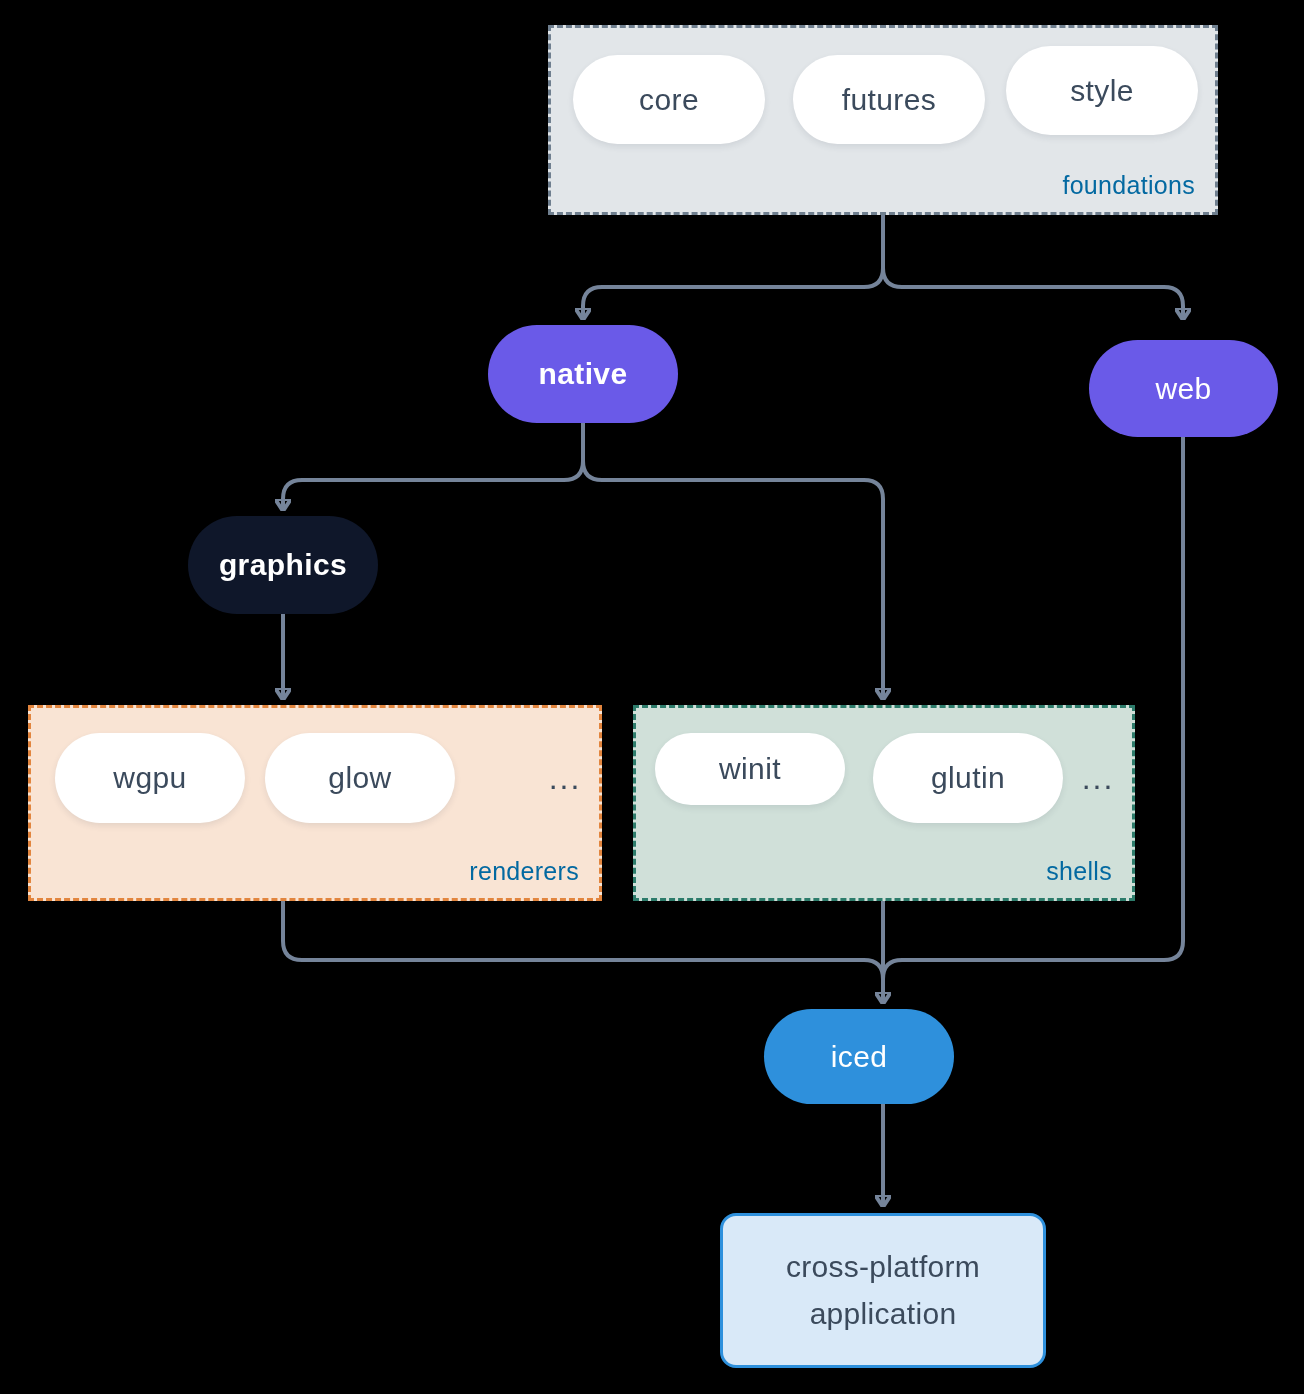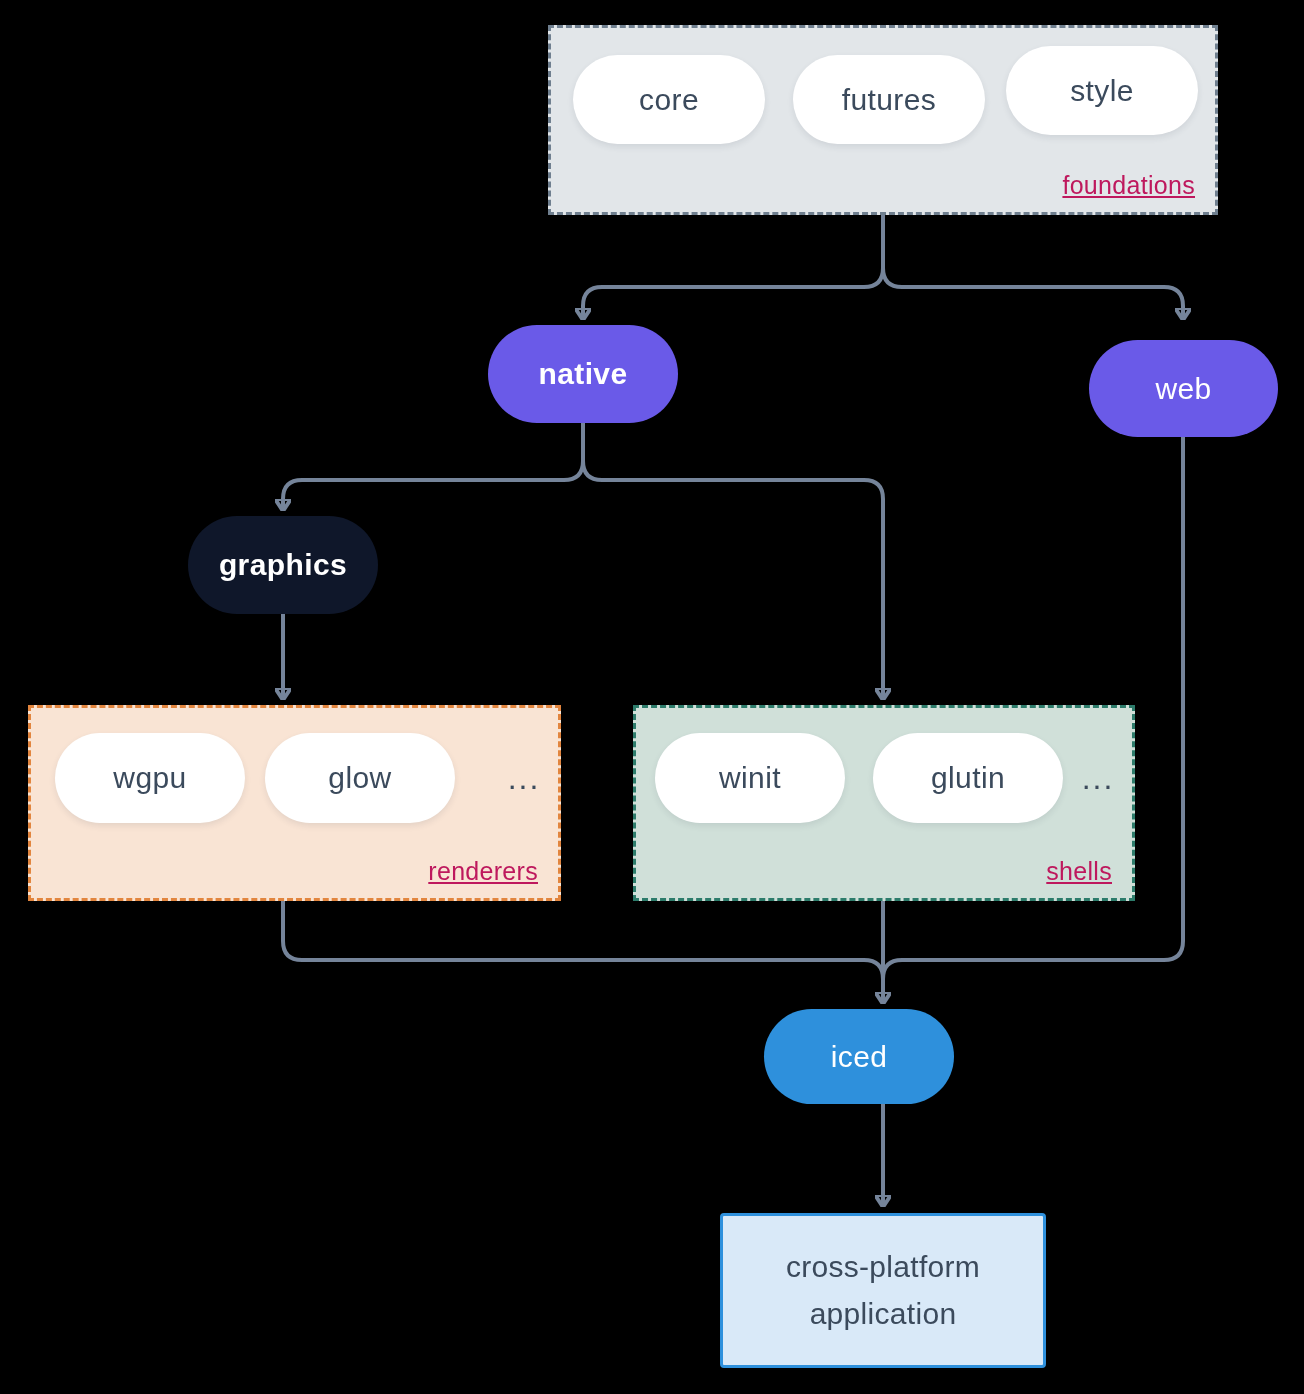--- a/index.html
+++ b/index.html
@@ -5,24 +5,24 @@
   html,body{margin:0;padding:0;background:#000;}
   .canvas{
     position:relative;width:1304px;height:1394px;background:#000;overflow:hidden;
     font-family:"Liberation Sans","DejaVu Sans",sans-serif;color:#3B4A5C;
   }
   .connectors{position:absolute;left:0;top:0;width:1304px;height:1394px;}
   .connectors path{stroke:#75849A;stroke-width:4;fill:none;}
 
   .gbox{position:absolute;box-sizing:border-box;}
   .gbox.foundations{left:548px;top:25px;width:670px;height:190px;background:#E2E6E9;border:3px dashed #6F7F8F;}
-  .gbox.renderers{left:28px;top:705px;width:533px;height:196px;background:#F9E4D4;border:3px dashed #E2853E;}
+  .gbox.renderers{left:28px;top:705px;width:574px;height:196px;background:#F9E4D4;border:3px dashed #E2853E;}
   .gbox.shells{left:633px;top:705px;width:502px;height:196px;background:#D0E0D9;border:3px dashed #2D7C6B;}
 
-  .glabel{position:absolute;right:20px;bottom:12px;font-size:25px;color:#be185d;letter-spacing:.3px;text-decoration:underline;}
+  .glabel{position:absolute;right:20px;bottom:12px;font-size:25px;color:#0369a1;letter-spacing:.3px;}
 
   .pill{
     position:absolute;display:flex;align-items:center;justify-content:center;
     border-radius:999px;font-size:30px;letter-spacing:.4px;
   }
   .pill.white{background:#FFFFFF;color:#3B4A5C;box-shadow:0 3px 6px rgba(50,60,80,.10);}
   .pill.purple{background:#6A5AE8;color:#FFFFFF;}
   .pill.orange{background:#0f172a;color:#FFFFFF;font-weight:bold;}
   .pill.blue{background:#2E90DC;color:#FFFFFF;}
 
@@ -33,32 +33,32 @@
 
   
   .pos-native{left:488px;top:325px;width:190px;height:98px;font-weight:bold;}
   .pos-web{left:1089px;top:340px;width:189px;height:97px;}
   .pos-graphics{left:188px;top:516px;width:190px;height:98px;}
   .pos-iced{left:764px;top:1009px;width:190px;height:95px;}
 
   
   .pos-wgpu{left:24px;top:25px;width:190px;height:90px;}
   .pos-glow{left:234px;top:25px;width:190px;height:90px;}
-  .pos-winit{left:19px;top:25px;width:190px;height:90px;}
+  .pos-winit{left:19px;top:25px;width:190px;height:72px;}
   .pos-glutin{left:237px;top:25px;width:190px;height:90px;}
 
   .ellipsis{
     position:absolute;top:25px;height:90px;width:56px;right:6px;
     display:flex;align-items:center;justify-content:center;
     font-size:32px;color:#3B4A5C;letter-spacing:2px;
   }
 
   .appbox{
     position:absolute;left:720px;top:1213px;width:326px;height:155px;box-sizing:border-box;
-    background:#D9E9F8;border:3px solid #2E90DC;border-radius:4px;
+    background:#D9E9F8;border:3px solid #2E90DC;border-radius:16px;
     display:flex;align-items:center;justify-content:center;text-align:center;
     font-size:30px;line-height:1.55;color:#3B4A5C;padding:0 58px;letter-spacing:.3px;
   }
 </style>
 </head>
 <body>
 
 <div class="canvas">
 
   <svg class="connectors" viewBox="0 0 1304 1394">

